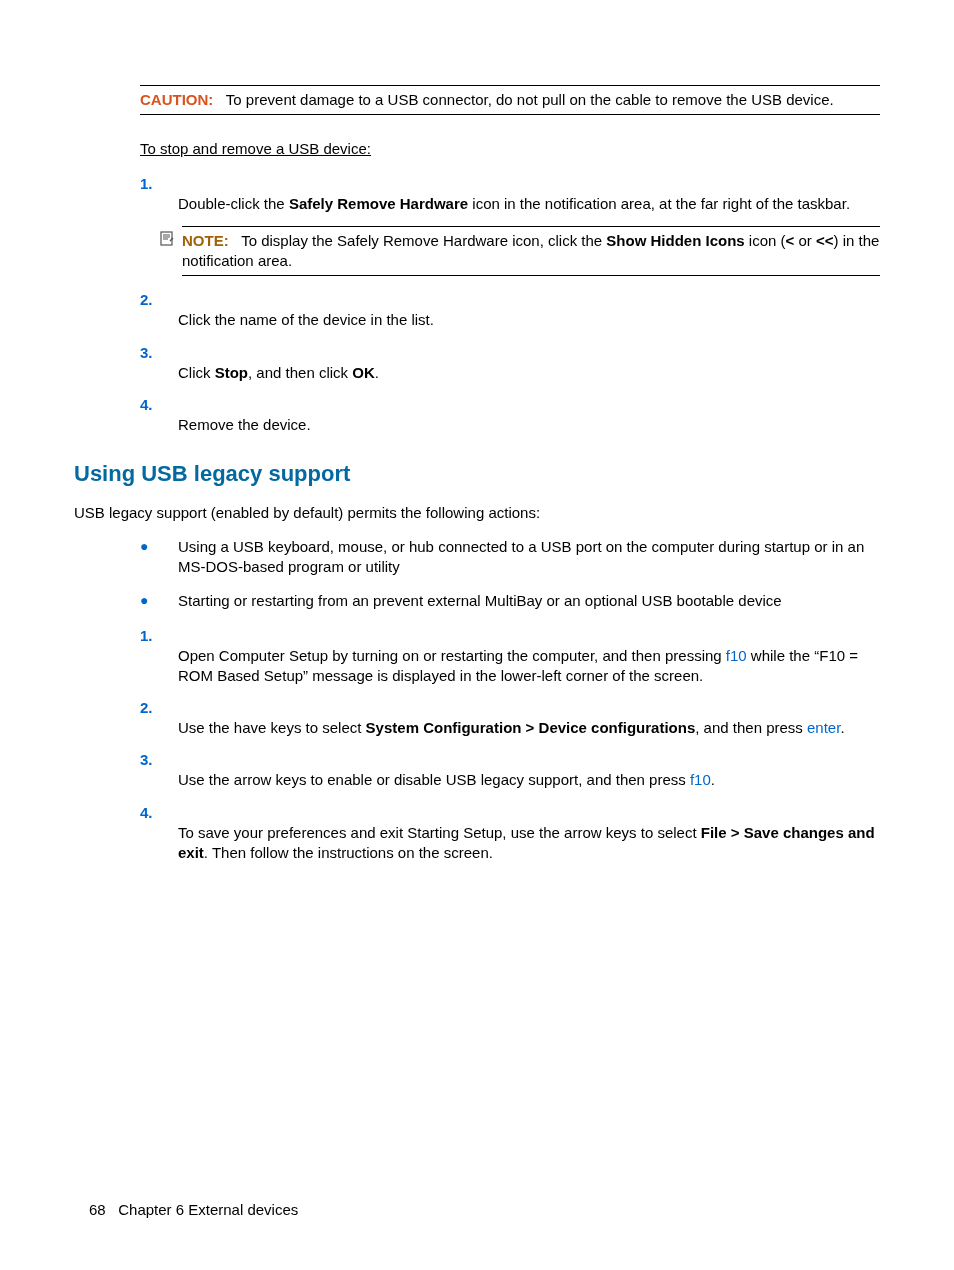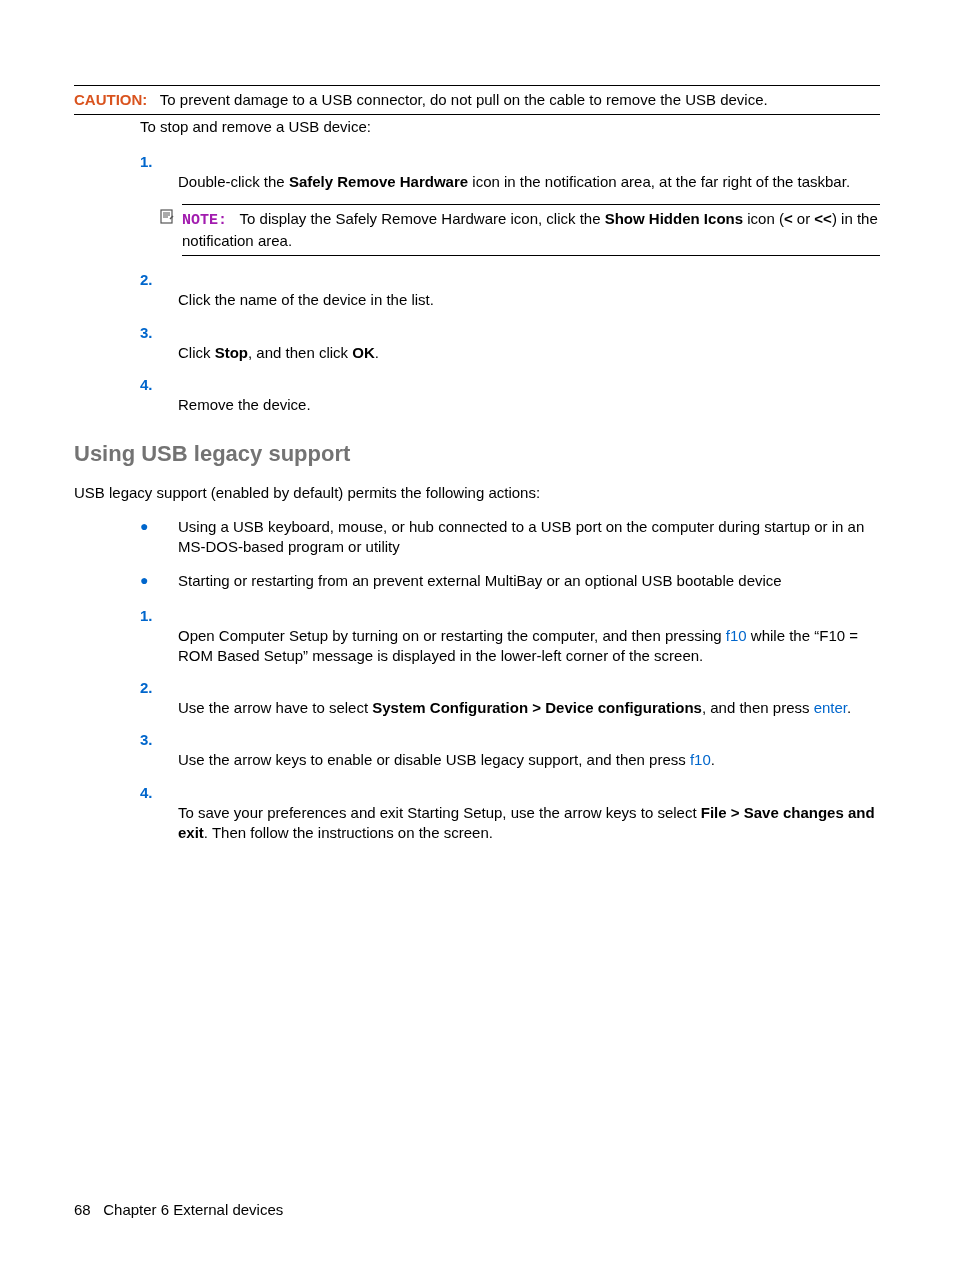--- a/index.html
+++ b/index.html
@@ -12,32 +12,34 @@
     font-size: 15px;
     color: #000;
     line-height: 1.35;
     position: relative;
   }
   .page {
     padding: 85px 74px 0 74px;
     box-sizing: border-box;
   }
   .caution-block {
+    margin-left: 66px;
     border-top: 1px solid #000;
     border-bottom: 1px solid #000;
     padding: 4px 0;
   }
   .caution-label {
     color: #d9531e;
     font-weight: bold;
   }
   .intro {
     margin-left: 66px;
-    margin-top: 2px;
-    margin-bottom: 14px;
+    margin-top: 24px;
+    margin-bottom: 14px;
+    text-decoration: underline;
   }
   ol.steps {
     margin: 0 0 0 66px;
     padding: 0;
     list-style: none;
   }
   ol.steps > li {
     display: flex;
     align-items: flex-start;
     margin-bottom: 12px;
@@ -65,26 +67,25 @@
     color: #555;
   }
   .note-icon svg { display: block; }
   .note-text {
     flex: 1;
     border-top: 1px solid #000;
     border-bottom: 1px solid #000;
     padding: 4px 0;
   }
   .note-label {
-    color: #a21caf;
-    font-weight: bold;
-    font-family: Liberation Mono, monospace;
+    color: #a16207;
+    font-weight: bold;
   }
   h2.section {
-    color: #737373;
+    color: #0369a1;
     font-size: 22px;
     font-weight: bold;
     margin: 24px 0 14px 0;
   }
   .para {
     margin-bottom: 14px;
   }
   ul.bullets {
     margin: 0 0 14px 66px;
     padding: 0;
@@ -100,21 +101,21 @@
     width: 38px;
     flex-shrink: 0;
     font-size: 14px;
   }
   .bullet-body { flex: 1; }
   .blue { color: #0066cc; text-align: right; }
   b { font-weight: bold; }
   .footer {
     position: absolute;
     bottom: 50px;
-    left: 74px;
+    left: 89px;
     font-size: 15px;
   }
 </style>
 </head>
 <body>
 
 <div class="page">
 
   <div class="caution-block">
     <span class="caution-label">CAUTION:</span>&nbsp;&nbsp;&nbsp;<span>To prevent damage to a USB connector, do not pull on the cable to remove the USB device.</span>
@@ -184,21 +185,21 @@
   <ol class="steps">
     <li>
       <span class="step-num">1.</span>
       <span class="step-body">
         <span>Open Computer Setup by turning on or restarting the computer, and then pressing </span><span class="blue">f10</span><span> while the “F10 = ROM Based Setup” message is displayed in the lower-left corner of the screen.</span>
       </span>
     </li>
     <li>
       <span class="step-num">2.</span>
       <span class="step-body">
-        <span>Use the arrow have to select </span><b>System Configuration &gt; Device configurations</b><span>, and then press </span><span class="blue">enter</span><span>.</span>
+        <span>Use the have keys to select </span><b>System Configuration &gt; Device configurations</b><span>, and then press </span><span class="blue">enter</span><span>.</span>
       </span>
     </li>
     <li>
       <span class="step-num">3.</span>
       <span class="step-body">
         <span>Use the arrow keys to enable or disable USB legacy support, and then press </span><span class="blue">f10</span><span>.</span>
       </span>
     </li>
     <li>
       <span class="step-num">4.</span>

